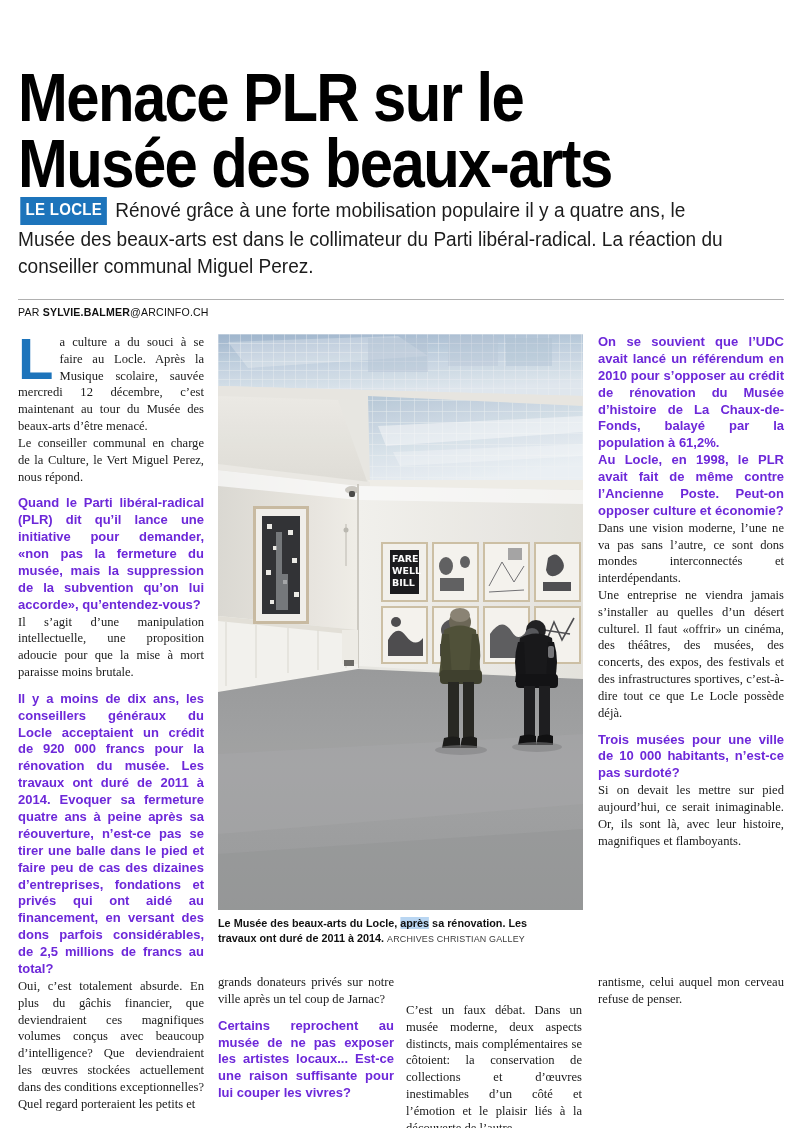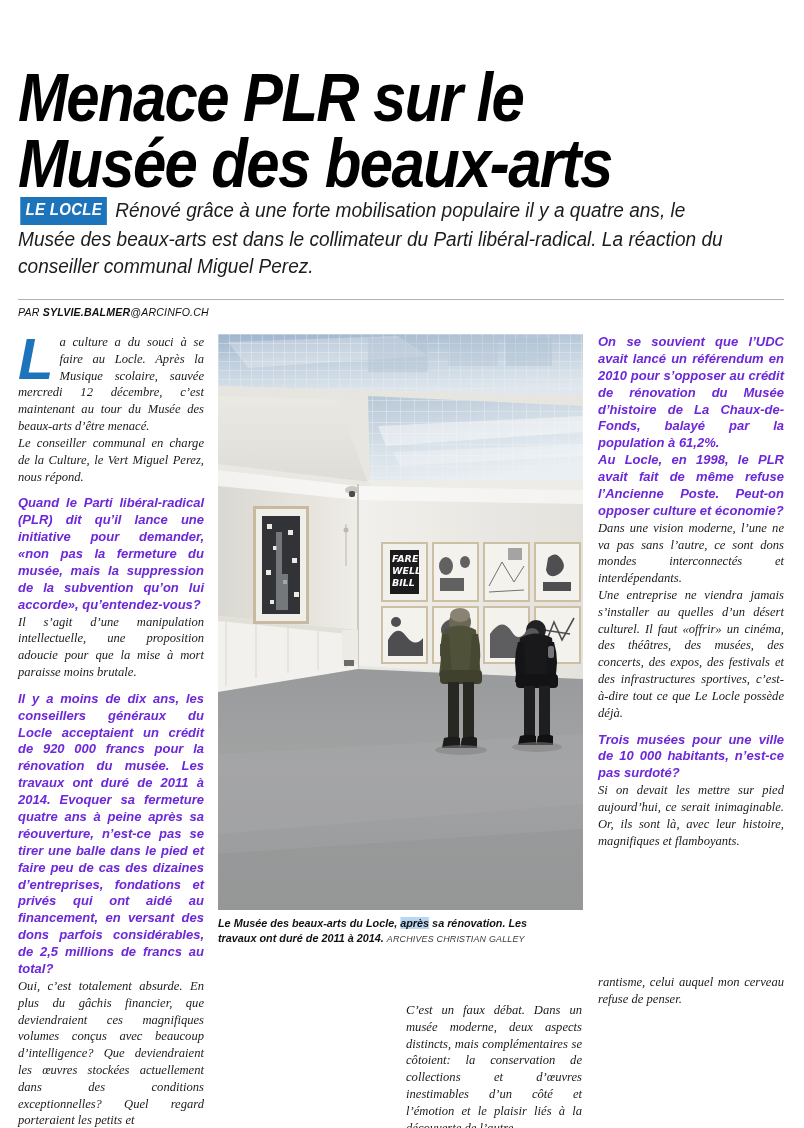--- a/index.html
+++ b/index.html
@@ -13,21 +13,20 @@
     position: relative;
     font-family: "Liberation Serif", serif;
     color: #000000;
     overflow: hidden;
   }
 
   .page {
     position: absolute;
     inset: 0;
     padding: 12px;
-    font-style: italic;
   }
 
   
   .headline {
     position: absolute;
     left: 18px;
     top: 18px;
     width: 760px;
     font-family: "Liberation Sans", sans-serif;
     font-weight: 700;
@@ -201,21 +200,21 @@
     <div class="spacer"></div>
     <p class="q">Quand le Parti libéral-radical (PLR) dit qu’il lance une initiative pour demander, «non pas la fermeture du musée, mais la suppression de la subvention qu’on lui accorde», qu’entendez-vous?</p>
     <p>Il s’agit d’une manipulation intellectuelle, une proposition adoucie pour que la mise à mort paraisse moins brutale.</p>
     <div class="spacer"></div>
     <p class="q">Il y a moins de dix ans, les conseillers généraux du Locle acceptaient un crédit de 920 000 francs pour la rénovation du musée. Les travaux ont duré de 2011 à 2014. Evoquer sa fermeture quatre ans à peine après sa réouverture, n’est-ce pas se tirer une balle dans le pied et faire peu de cas des dizaines d’entreprises, fondations et privés qui ont aidé au financement, en versant des dons parfois considérables, de 2,5 millions de francs au total?</p>
     <p>Oui, c’est totalement absurde. En plus du gâchis financier, que deviendraient ces magnifiques volumes conçus avec beaucoup d’intelligence? Que deviendraient les œuvres stockées actuellement dans des conditions exceptionnelles? Quel regard porteraient les petits et</p>
   </div>
 
   <div class="col" id="col-right">
     <p class="q">On se souvient que l’UDC avait lancé un référendum en 2010 pour s’opposer au crédit de rénovation du Musée d’histoire de La Chaux-de-Fonds, balayé par la population à 61,2%.</p>
-    <p class="q">Au Locle, en 1998, le PLR avait fait de même refuse l’Ancienne Poste. Peut-on opposer culture et économie?</p>
+    <p class="q">Au Locle, en 1998, le PLR avait fait de même contre l’Ancienne Poste. Peut-on opposer culture et économie?</p>
     <p>Dans une vision moderne, l’une ne va pas sans l’autre, ce sont dons mondes interconnectés et interdépendants.</p>
     <p>Une entreprise ne viendra jamais s’installer au quelles d’un désert culturel. Il faut «offrir» un cinéma, des théâtres, des musées, des concerts, des expos, des festivals et des infrastructures sportives, c’est-à-dire tout ce que Le Locle possède déjà.</p>
     <div class="spacer"></div>
     <p class="q">Trois musées pour une ville de 10 000 habitants, n’est-ce pas surdoté?</p>
     <p>Si on devait les mettre sur pied aujourd’hui, ce serait inimaginable. Or, ils sont là, avec leur histoire, magnifiques et flamboyants.</p>
     <div class="spacer"></div>
   </div>
 
   <div class="photo-wrap">
     <svg class="scene" viewBox="0 0 365 576" preserveAspectRatio="xMidYMid slice">
@@ -429,20 +428,25 @@
       </g>
 
       <rect x="0" y="0" width="365" height="576" fill="#8a8f8a" opacity="0.045"></rect>
     </svg>
   </div>
 
   <div class="caption">
     <span>Le Musée des beaux-arts du Locle, </span><span class="hl">après</span><span> sa rénovation. Les travaux ont duré de 2011 à 2014. </span><span class="credit">ARCHIVES CHRISTIAN GALLEY</span>
   </div>
 
+  <div class="col" id="col-b1">
+    <p>grands donateurs privés sur notre ville après un tel coup de Jarnac?</p>
+    <div class="spacer"></div>
+    <p class="q">Certains reprochent au musée de ne pas exposer les artistes locaux... Est-ce une raison suffisante pour lui couper les vivres?</p>
+  </div>
 
   <div class="col" id="col-b2">
     <p>C’est un faux débat. Dans un musée moderne, deux aspects distincts, mais complémentaires se côtoient: la conservation de collections et d’œuvres inestimables d’un côté et l’émotion et le plaisir liés à la découverte de l’autre.</p>
   </div>
 
   <div class="col" id="col-b3">
     <p>rantisme, celui auquel mon cerveau refuse de penser.</p>
   </div>
 
 </div>

